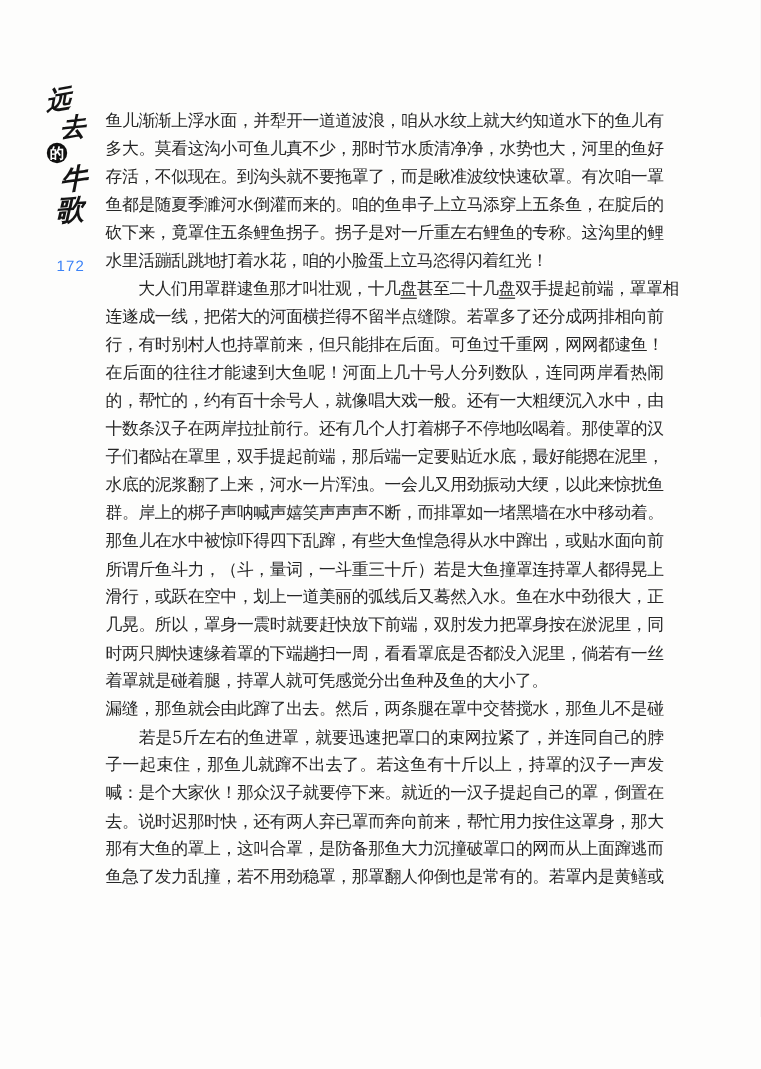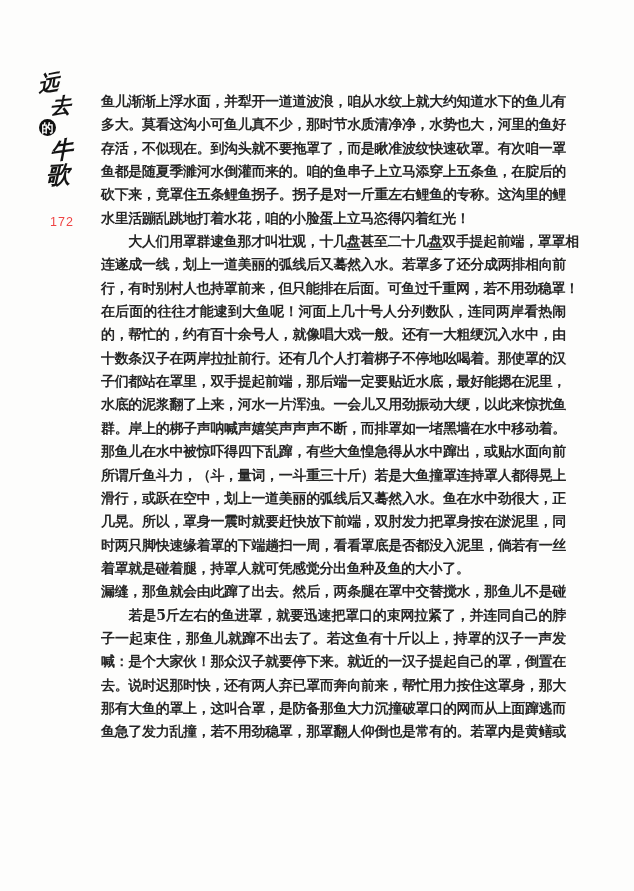--- a/index.html
+++ b/index.html
@@ -51,38 +51,36 @@
     background: #101010;
     color: #fff;
     display: flex;
     align-items: center;
     justify-content: center;
     transform: translateX(9px);
     margin: 1px 0 2px 0;
   }
   .page-number {
     position: absolute;
-    left: 4px;
+    left: 17px;
     top: 143px;
     width: 56px;
-    text-align: center;
     font-family: "Liberation Sans", "DejaVu Sans", sans-serif;
     font-size: 12.5px;
     letter-spacing: 1px;
-    color: #ef4444;
+    color: #3b82f6;
   }
   .margin-col { height: 240px; }
 
   
   .body-text {
     position: absolute;
-    left: 101px;
+    left: 88px;
     top: 90px;
     width: 465px;
-    font-weight: bold;
   }
   .text-line {
     height: 23.35px;
     line-height: 23.35px;
     font-size: 14px;
     letter-spacing: -0.35px;
     white-space: nowrap;
     text-align: justify;
     text-align-last: justify;
     text-justify: inter-character;
@@ -114,22 +112,22 @@
   </div>
 
   <div class="body-text">
       <div class="text-line">鱼儿渐渐上浮水面，并犁开一道道波浪，咱从水纹上就大约知道水下的鱼儿有</div>
       <div class="text-line">多大。莫看这沟小可鱼儿真不少，那时节水质清净净，水势也大，河里的鱼好</div>
       <div class="text-line">存活，不似现在。到沟头就不要拖罩了，而是瞅准波纹快速砍罩。有次咱一罩</div>
       <div class="text-line">鱼都是随夏季濉河水倒灌而来的。咱的鱼串子上立马添穿上五条鱼，在腚后的</div>
       <div class="text-line">砍下来，竟罩住五条鲤鱼拐子。拐子是对一斤重左右鲤鱼的专称。这沟里的鲤</div>
       <div class="text-line end">水里活蹦乱跳地打着水花，咱的小脸蛋上立马恣得闪着红光！</div>
       <div class="text-line"><span>　　大人们用罩群逮鱼那才叫壮观，十几</span><span class="u">盘</span><span>甚至二十几</span><span class="u">盘</span><span>双手提起前端，罩罩相</span></div>
-      <div class="text-line">连遂成一线，划上一道美丽的弧线后又蓦然入水。若罩多了还分成两排相向前</div>
-      <div class="text-line">行，有时别村人也持罩前来，但只能排在后面。可鱼过千重网，若不用劲稳罩！</div>
+      <div class="text-line">连遂成一线，把偌大的河面横拦得不留半点缝隙。若罩多了还分成两排相向前</div>
+      <div class="text-line">行，有时别村人也持罩前来，但只能排在后面。可鱼过千重网，网网都逮鱼！</div>
       <div class="text-line">在后面的往往才能逮到大鱼呢！河面上几十号人分列数队，连同两岸看热闹</div>
       <div class="text-line">的，帮忙的，约有百十余号人，就像唱大戏一般。还有一大粗绠沉入水中，由</div>
       <div class="text-line">十数条汉子在两岸拉扯前行。还有几个人打着梆子不停地吆喝着。那使罩的汉</div>
       <div class="text-line">子们都站在罩里，双手提起前端，那后端一定要贴近水底，最好能摁在泥里，</div>
       <div class="text-line">水底的泥浆翻了上来，河水一片浑浊。一会儿又用劲振动大绠，以此来惊扰鱼</div>
       <div class="text-line">群。岸上的梆子声呐喊声嬉笑声声声不断，而排罩如一堵黑墙在水中移动着。</div>
       <div class="text-line">那鱼儿在水中被惊吓得四下乱蹿，有些大鱼惶急得从水中蹿出，或贴水面向前</div>
       <div class="text-line">所谓斤鱼斗力，（斗，量词，一斗重三十斤）若是大鱼撞罩连持罩人都得晃上</div>
       <div class="text-line">滑行，或跃在空中，划上一道美丽的弧线后又蓦然入水。鱼在水中劲很大，正</div>
       <div class="text-line">几晃。所以，罩身一震时就要赶快放下前端，双肘发力把罩身按在淤泥里，同</div>

